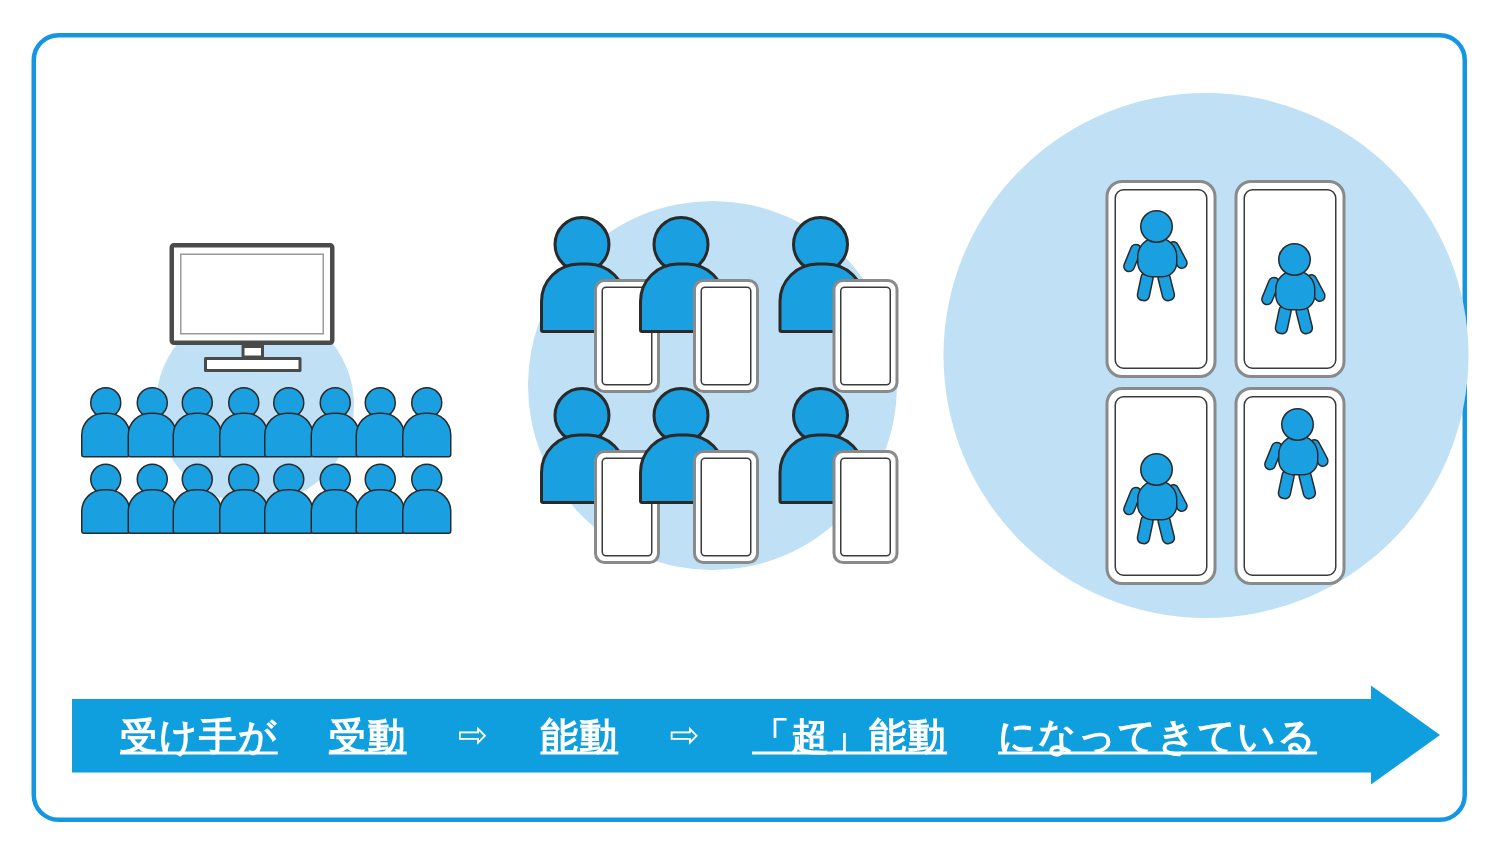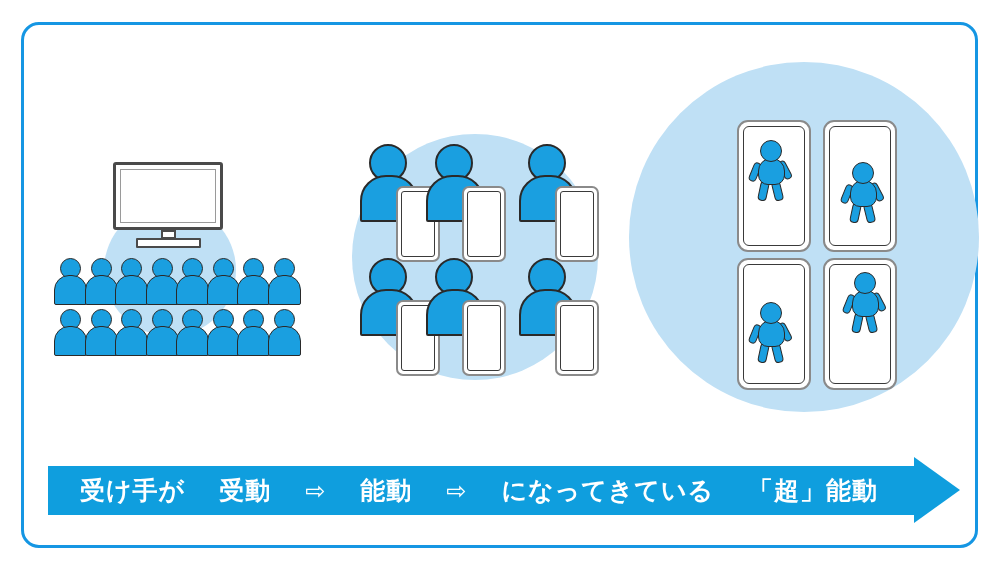--- a/index.html
+++ b/index.html
@@ -161,21 +161,21 @@
     position:absolute;left:0;top:0;width:866px;height:49px;
     display:flex;align-items:center;
     color:#ffffff;
     font-weight:bold;
     font-size:25px;
     letter-spacing:1px;
     padding-left:32px;
     box-sizing:border-box;
     white-space:nowrap;
   }
-  .banner-text .seg{margin-right:34px;}
+  .banner-text .seg{margin-right:34px;text-decoration:underline;}
   .banner-text .arrowglyph{
     font-size:24px;
     margin-right:34px;
     font-weight:normal;
   }
   .banner-text .seg:last-child{margin-right:0;}
 </style>
 </head>
 <body>
 
@@ -370,18 +370,18 @@
 
   <div class="banner">
     <div class="banner-bar"></div>
     <div class="banner-tip"></div>
     <div class="banner-text" id="banner-text">
         <span class="seg">受け手が</span>
         <span class="seg">受動</span>
         <span class="arrowglyph">⇨</span>
         <span class="seg">能動</span>
         <span class="arrowglyph">⇨</span>
+        <span class="seg">「超」能動</span>
         <span class="seg">になってきている</span>
-        <span class="seg">「超」能動</span>
       </div>
   </div>
 
 </div>
 
 </body></html>

